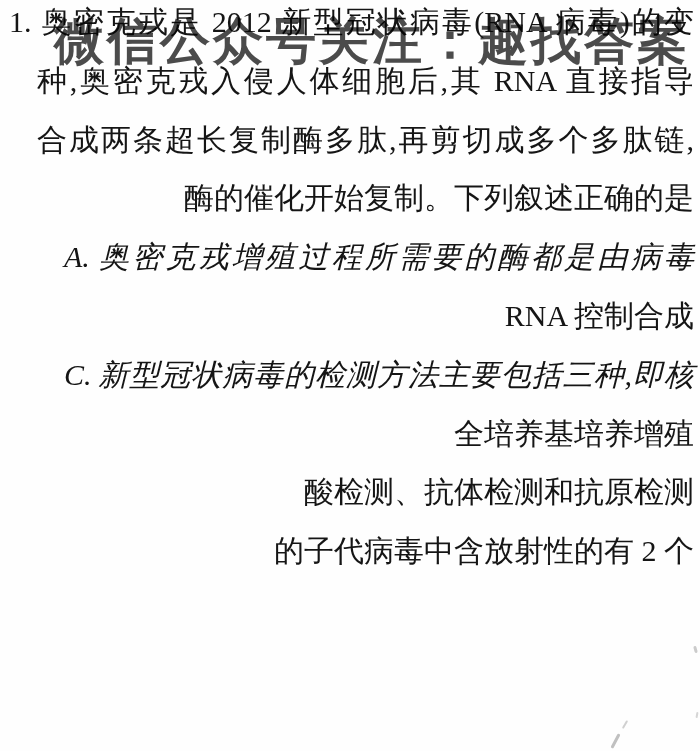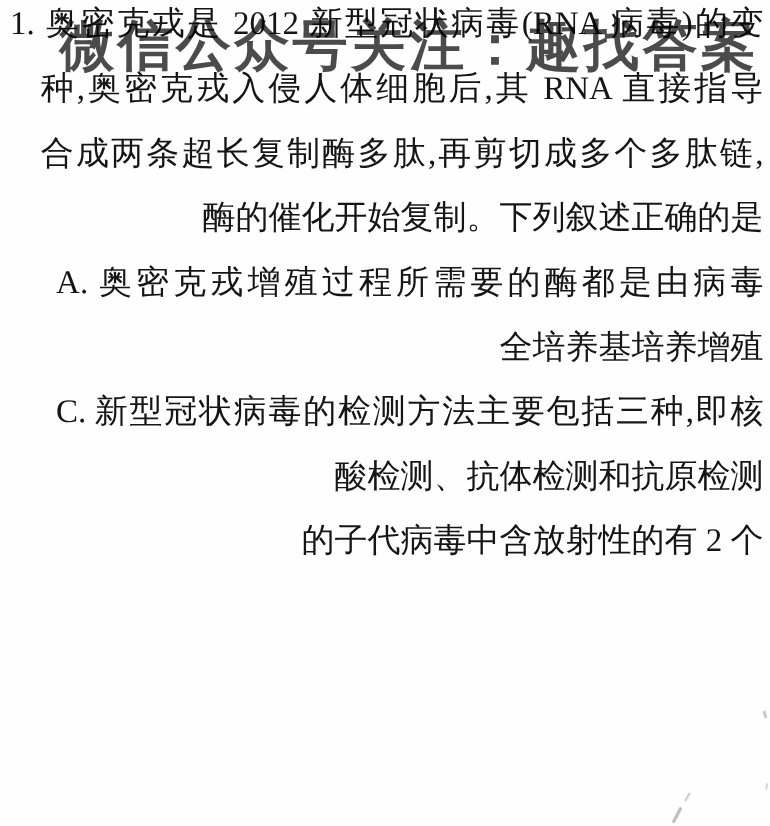--- a/index.html
+++ b/index.html
@@ -32,21 +32,21 @@
     text-align: right;
   }
   .line.just {
     white-space: normal;
     text-align: justify;
     text-align-last: justify;
     text-justify: inter-character;
   }
   .stem       { margin-left: 37px; }
   .stem.first { margin-left: 9px;  }
-  .optfirst   { margin-left: 51px; }
+  .optfirst   { margin-left: 64px; font-style: italic; }
   .optcont    { margin-left: 80px; }
   .qnum   { margin-right: 8px; }
   .olabel { margin-right: 6px; }
   .watermark {
     position: absolute;
     left: 54px; top: 8px;
     font-size: 50px;
     font-weight: bold;
     letter-spacing: 3px;
     white-space: nowrap;
@@ -67,22 +67,23 @@
 
 <div class="page">
   <div class="watermark" style="color: #404040;">微信公众号关注：趣找答案</div>
 
   <div class="content" style="color: rgb(21, 21, 21);">
       <div class="line stem first just"><span class="qnum">1.</span><span>奥密克戎是 2012 新型冠状病毒(RNA 病毒)的变</span></div>
       <div class="line stem just"><span>种,奥密克戎入侵人体细胞后,其 RNA 直接指导</span></div>
       <div class="line stem just"><span>合成两条超长复制酶多肽,再剪切成多个多肽链,</span></div>
       <div class="line stem"><span>酶的催化开始复制。下列叙述正确的是</span></div>
       <div class="line optfirst just"><span class="olabel">A.</span><span>奥密克戎增殖过程所需要的酶都是由病毒</span></div>
+      <div class="line optcont"><span>RNA 控制合成</span></div>
+      <div class="line optfirst just"><span class="olabel">C.</span><span>新型冠状病毒的检测方法主要包括三种,即核</span></div>
       <div class="line optcont"><span>全培养基培养增殖</span></div>
-      <div class="line optfirst just"><span class="olabel">C.</span><span>新型冠状病毒的检测方法主要包括三种,即核</span></div>
       <div class="line optcont"><span>酸检测、抗体检测和抗原检测</span></div>
       <div class="line optcont"><span>的子代病毒中含放射性的有 2 个</span></div>
     </div>
 
   <div class="speck speck-a"></div>
   <div class="speck speck-b"></div>
   <div class="speck speck-c"></div>
   <div class="speck speck-d"></div>
 </div>
 

